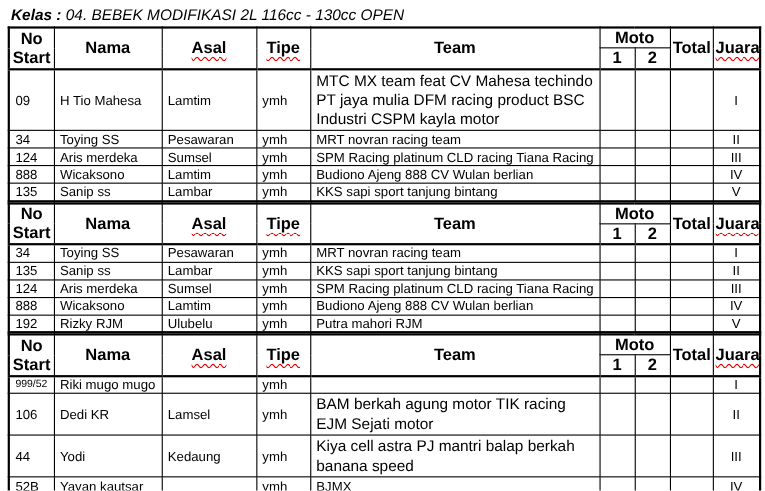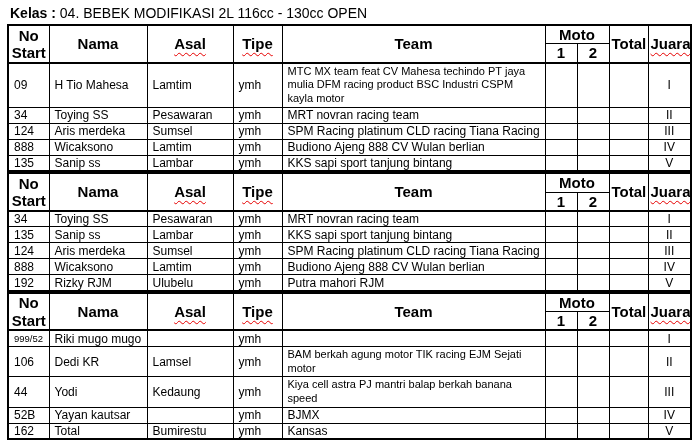--- a/index.html
+++ b/index.html
@@ -15,20 +15,21 @@
     color:var(--text);
     font-family:"Liberation Sans", sans-serif;
     overflow:hidden;
   }
   .page{padding:2px 0 0 7px;}
   .title{
     margin:4px 0 3px 3px;
     font-size:14px;
     line-height:15px;
     white-space:pre;
+    font-style:italic;
   }
   .title-label{font-weight:bold;}
   table.results-table{
     border-collapse:collapse;
     table-layout:fixed;
     width:683px;
     border:2px solid var(--border);
   }
   th,td{
     border:1px solid var(--border);
@@ -49,21 +50,21 @@
     font-size:12px;
     height:16px;
     padding:0 3px 0 5px;
     text-align:left;
     white-space:nowrap;
   }
   tbody tr:first-child td{border-top-width:2px;}
   tbody tr.tall td{height:26px;}
   td.c{text-align:center;padding:0 1px;}
   td.small-team{
-    font-size:11px;
+    font-size:14px;
     white-space:normal;
     line-height:1.25;
     padding:1px 4px 1px 5px;
   }
   td.small-no{font-size:9.5px;}
   .squiggle{
     text-decoration-line:underline;
     text-decoration-style:wavy;
     text-decoration-color:var(--squiggle);
     text-decoration-thickness:1px;

